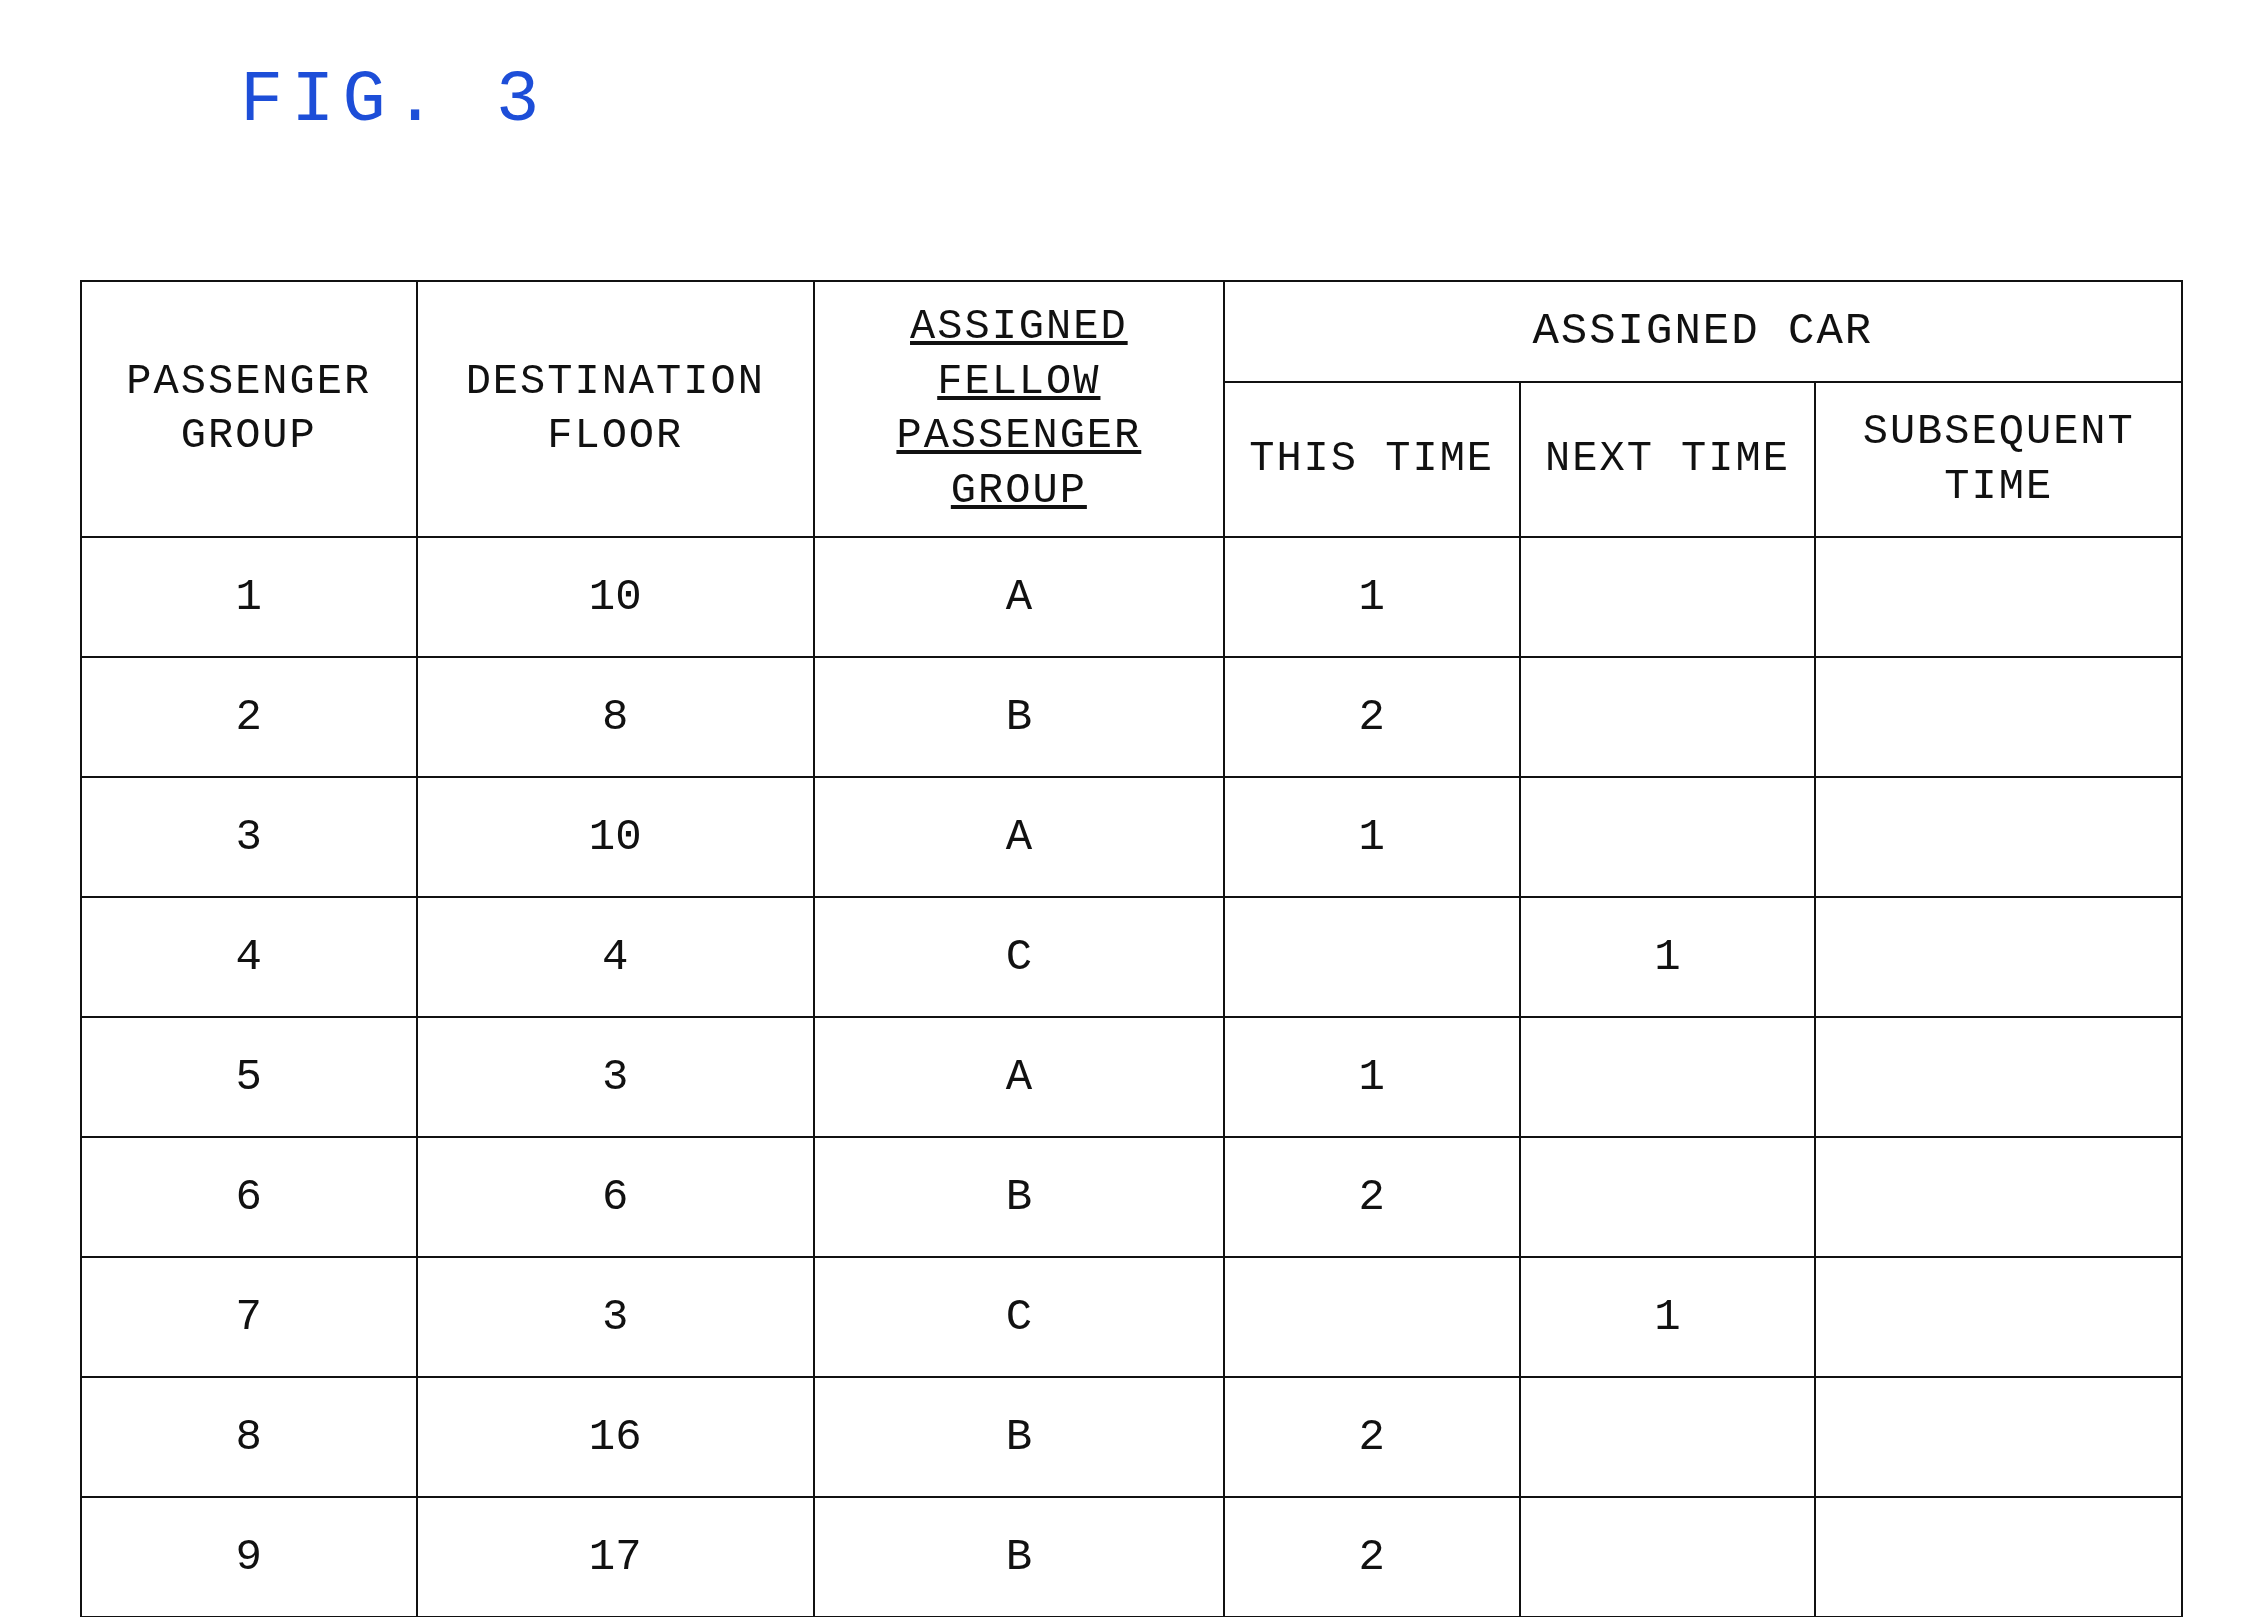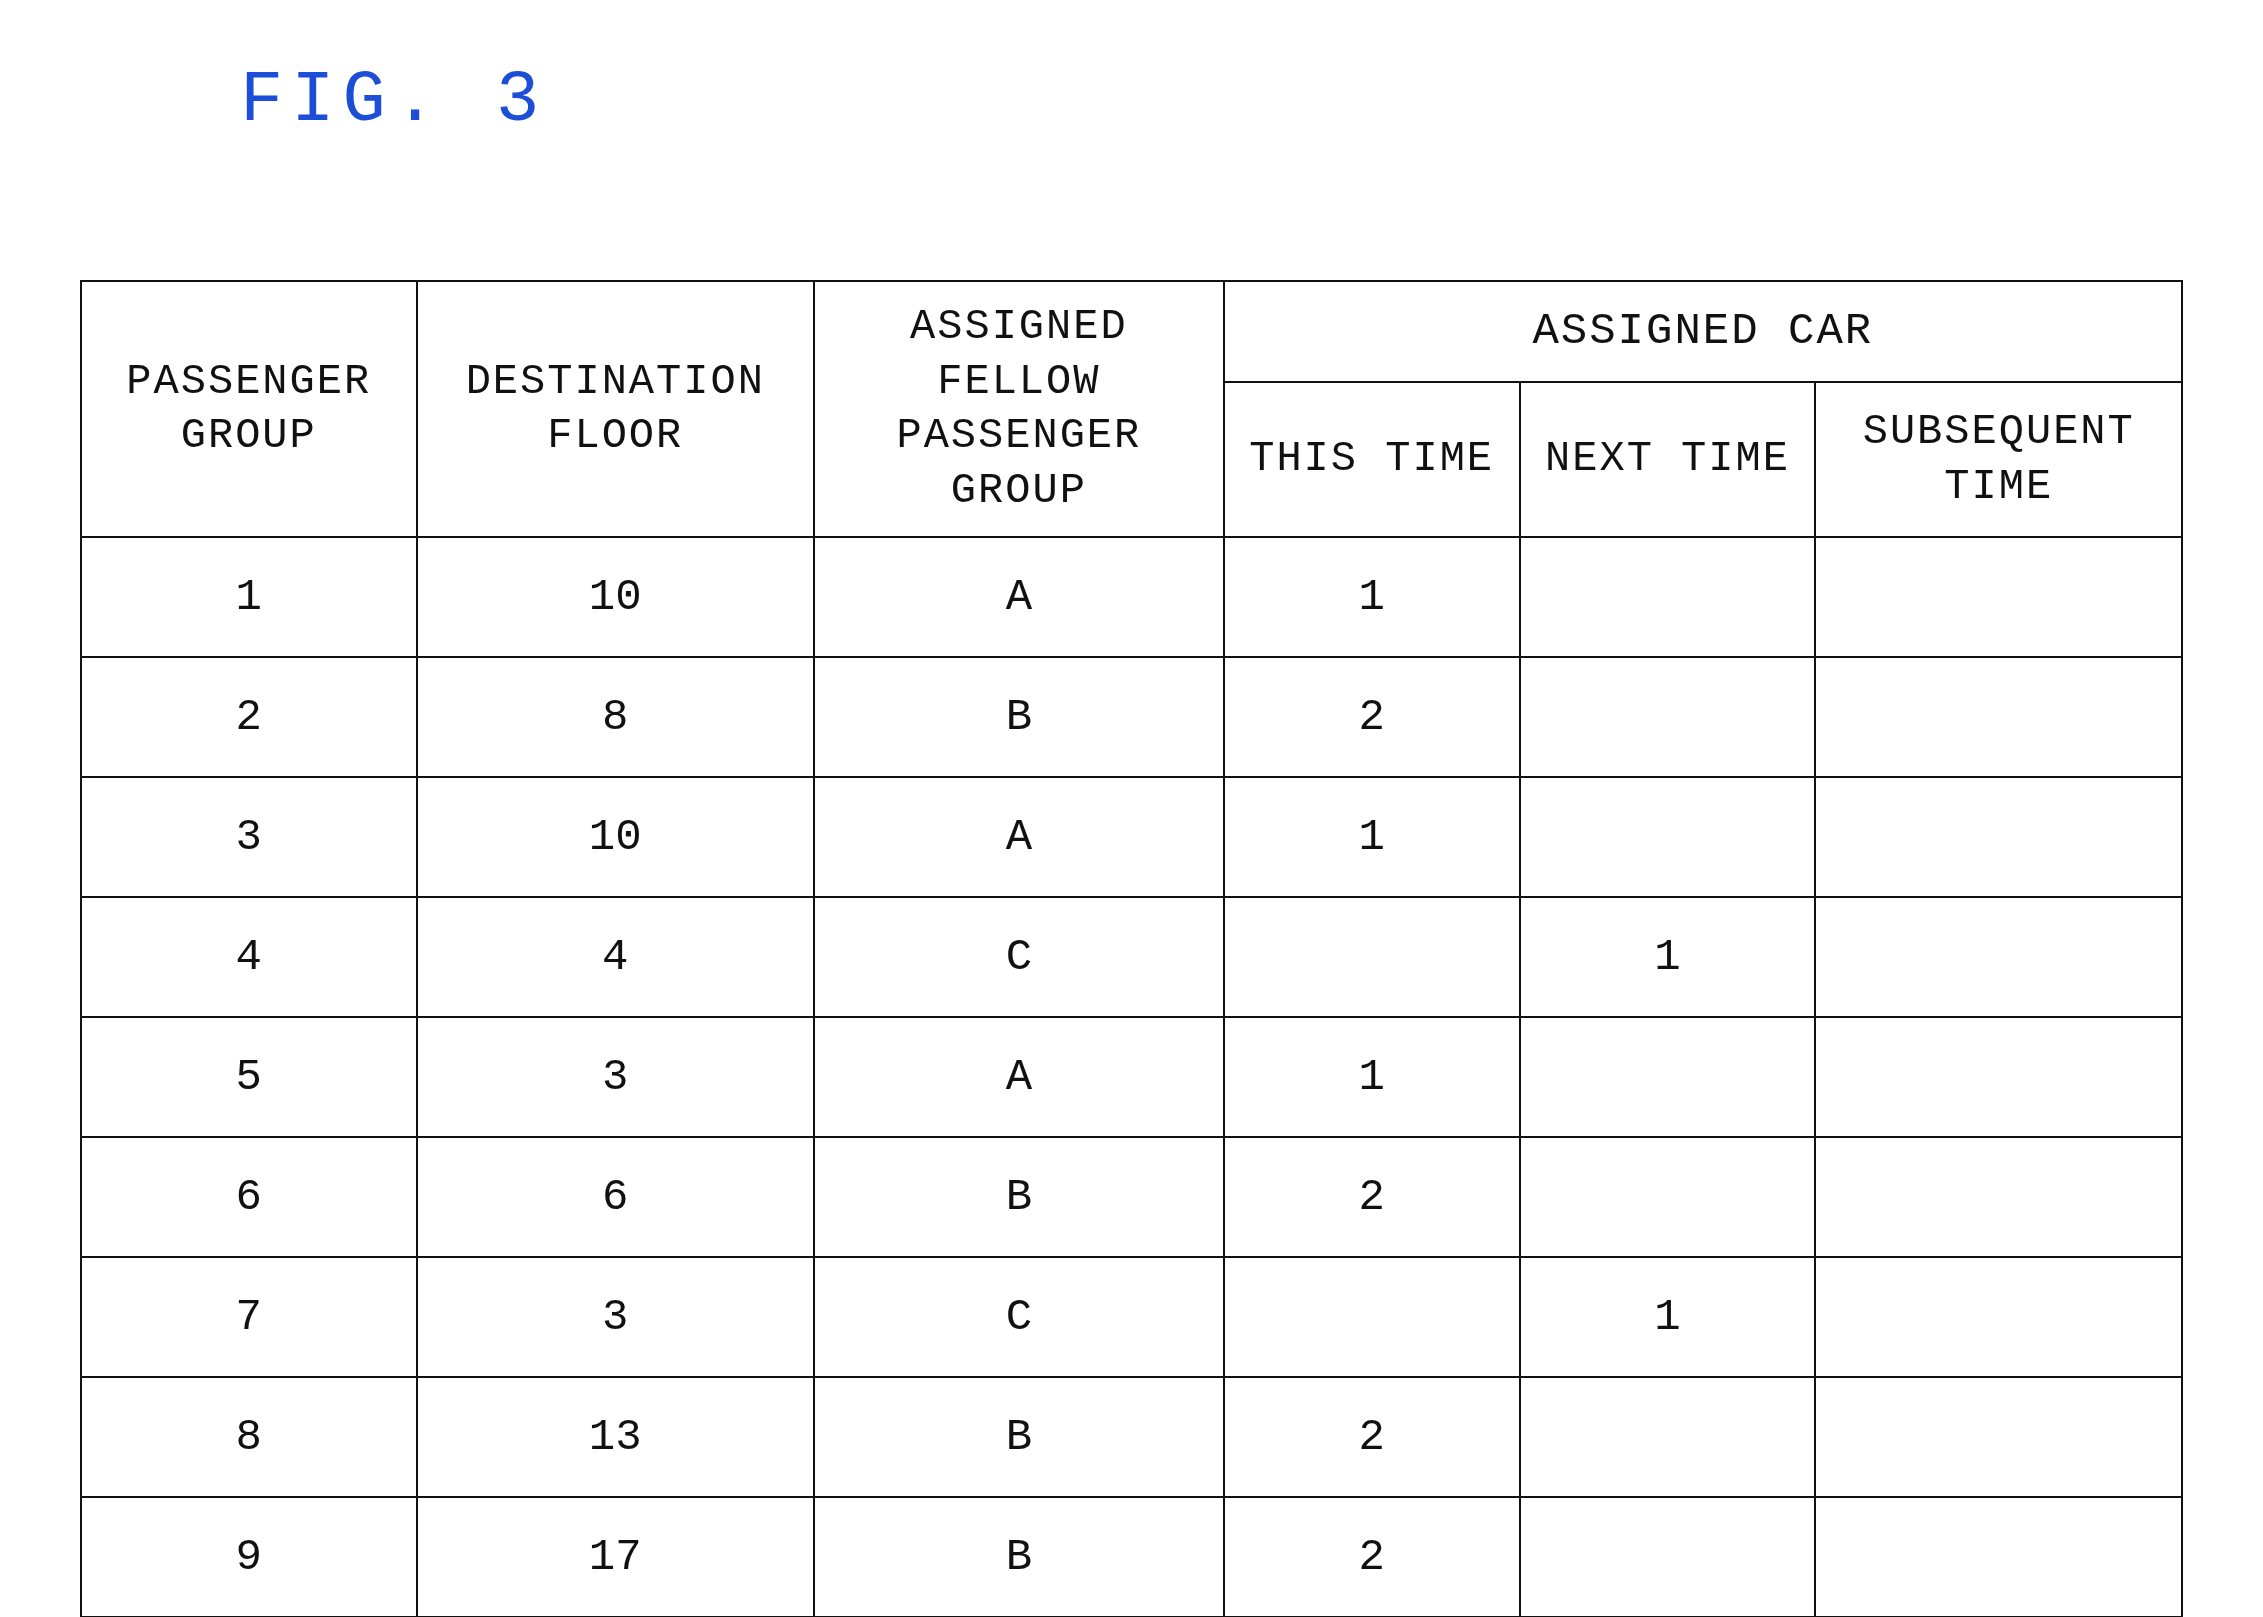--- a/index.html
+++ b/index.html
@@ -62,20 +62,21 @@
     .col-passenger {
       width: 240px;
     }
 
     .col-destination {
       width: 240px;
     }
 
     .col-assigned-fellow {
       width: 360px;
+      text-decoration: underline;
     }
 
     .col-this-time {
       width: 260px;
     }
 
     .col-next-time {
       width: 260px;
       border-radius: 10px;
     }
@@ -161,21 +162,21 @@
         <tr class="data-row">
           <td>7</td>
           <td>3</td>
           <td>C</td>
           <td></td>
           <td>1</td>
           <td></td>
         </tr>
         <tr class="data-row">
           <td>8</td>
-          <td>13</td>
+          <td>16</td>
           <td>B</td>
           <td>2</td>
           <td></td>
           <td></td>
         </tr>
         <tr class="data-row">
           <td>9</td>
           <td>17</td>
           <td>B</td>
           <td>2</td>

